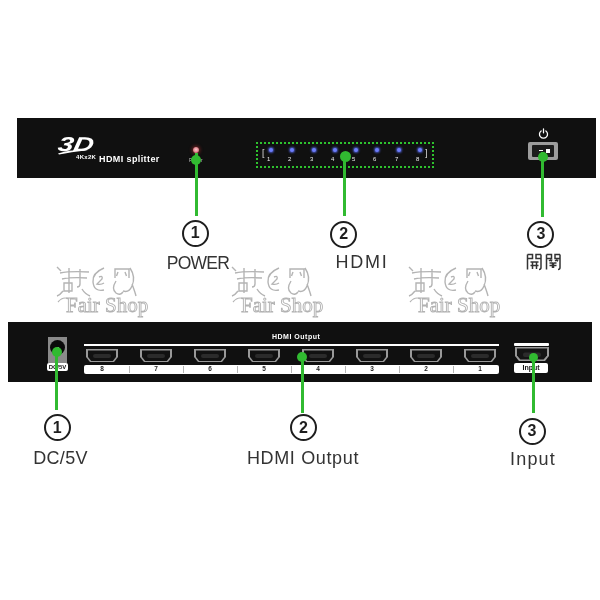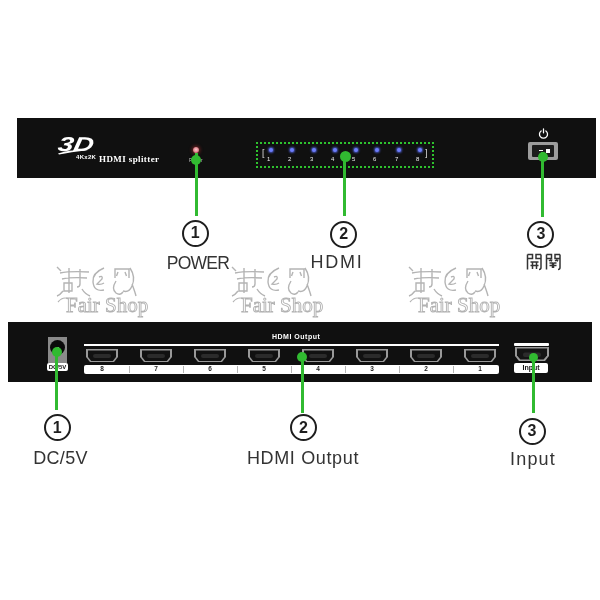--- a/index.html
+++ b/index.html
@@ -19,21 +19,21 @@
 <div class="panel" style="left:17px;top:118px;width:579px;height:60px;">
 
   <div class="abs" style="left:41px;top:13.5px;width:60px;height:32px;color:#fff;">
     <div style="font-size:20px;font-weight:bold;font-style:italic;transform:skewX(-10deg) scaleX(1.4);transform-origin:0 0;line-height:1;margin-top:2px;margin-left:2px;">3D</div>
     <svg width="32" height="6" style="position:absolute;left:-1px;top:17px;" viewBox="0 0 32 6">
       <path d="M1 4.5 Q13 0.5 31 1.2 Q13 3.2 2 5.5 Z" fill="#fff"></path>
     </svg>
     <div style="position:absolute;left:18px;top:22.5px;font-size:6px;font-weight:bold;letter-spacing:0.3px;">4Kx2K</div>
   </div>
 
-  <div class="abs" style="left:82px;top:35.5px;font-size:9px;font-weight:bold;color:#fff;letter-spacing:0.4px;font-family:Liberation Serif, serif;">HDMI splitter</div>
+  <div class="abs" style="left:82px;top:35.5px;font-size:9px;font-weight:bold;color:#fff;letter-spacing:0.4px;">HDMI splitter</div>
 
   <div class="abs" style="left:176px;top:29px;width:6px;height:6px;border-radius:50%;background:radial-gradient(circle at 50% 45%, #f6ccd0 0%, #e89098 45%, #b04048 100%);box-shadow:0 0 3px 1.5px rgba(150,40,40,.55);"></div>
   <div class="abs" style="left:172px;top:40px;font-size:4.5px;color:#c8c8c8;letter-spacing:0.2px;">Power</div>
 
   <div class="abs" style="left:239px;top:24px;width:174px;height:22px;border:2px dotted #2ec22e;"></div>
 
   <div class="abs" style="left:245px;top:30px;color:#ddd;font-size:9px;">[</div>
   <div class="abs" style="left:408px;top:30px;color:#ddd;font-size:9px;">]</div>
 
   <div class="abs" style="left:252px;top:30px;width:4px;height:4px;border-radius:50%;background:#6d7dfa;box-shadow:0 0 2px 1px rgba(90,110,250,.7);"></div>
@@ -69,21 +69,21 @@
 <div class="gline" style="left:343.3px;top:152px;height:64px;"></div>
 <div class="blob" style="left:340px;top:151px;width:11px;height:11px;"></div>
 <div class="gline" style="left:541.3px;top:152px;height:65px;"></div>
 <div class="blob" style="left:538px;top:152px;width:10px;height:10px;"></div>
 
 <div class="circ" style="left:181.8px;top:219.5px;">1</div>
 <div class="circ" style="left:330.3px;top:220.5px;">2</div>
 <div class="circ" style="left:527.4px;top:220.5px;">3</div>
 
 <div class="lbl" style="left:198px;top:252.5px;font-size:17.5px;letter-spacing:-0.75px;">POWER</div>
-<div class="lbl" style="left:337px;top:252px;letter-spacing:1.8px;">HDMI</div>
+<div class="lbl" style="left:362px;top:252px;letter-spacing:1.8px;">HDMI</div>
 
 <svg class="abs" style="left:526px;top:253px;" width="35" height="18" viewBox="0 0 35 18">
   <g stroke="#333" stroke-width="1.5" fill="none">
 
     <path d="M1.5 1.5 v15 M1.5 1.5 h5 v4 h-5 M15 1.5 h-5 v4 h5 M15 1.5 v13 q0 2 -2 2"></path>
     <path d="M4.5 9 h8 M4.5 12.5 h8 M6.5 9 v7 M10.5 9 v7"></path>
 
     <g transform="translate(19,0)">
       <path d="M1.5 1.5 v15 M1.5 1.5 h5 v4 h-5 M15 1.5 h-5 v4 h5 M15 1.5 v13 q0 2 -2 2"></path>
       <path d="M4 8 l2 -1.5 M7 6.5 l-1 2 M10 8 l2 -1.5 M13 6.5 l-1 2 M4.5 10 h3 v5 M11.5 10 h-3 M8.5 10 v5 M4.5 12.5 h3 M11.5 12.5 h-3"></path>

